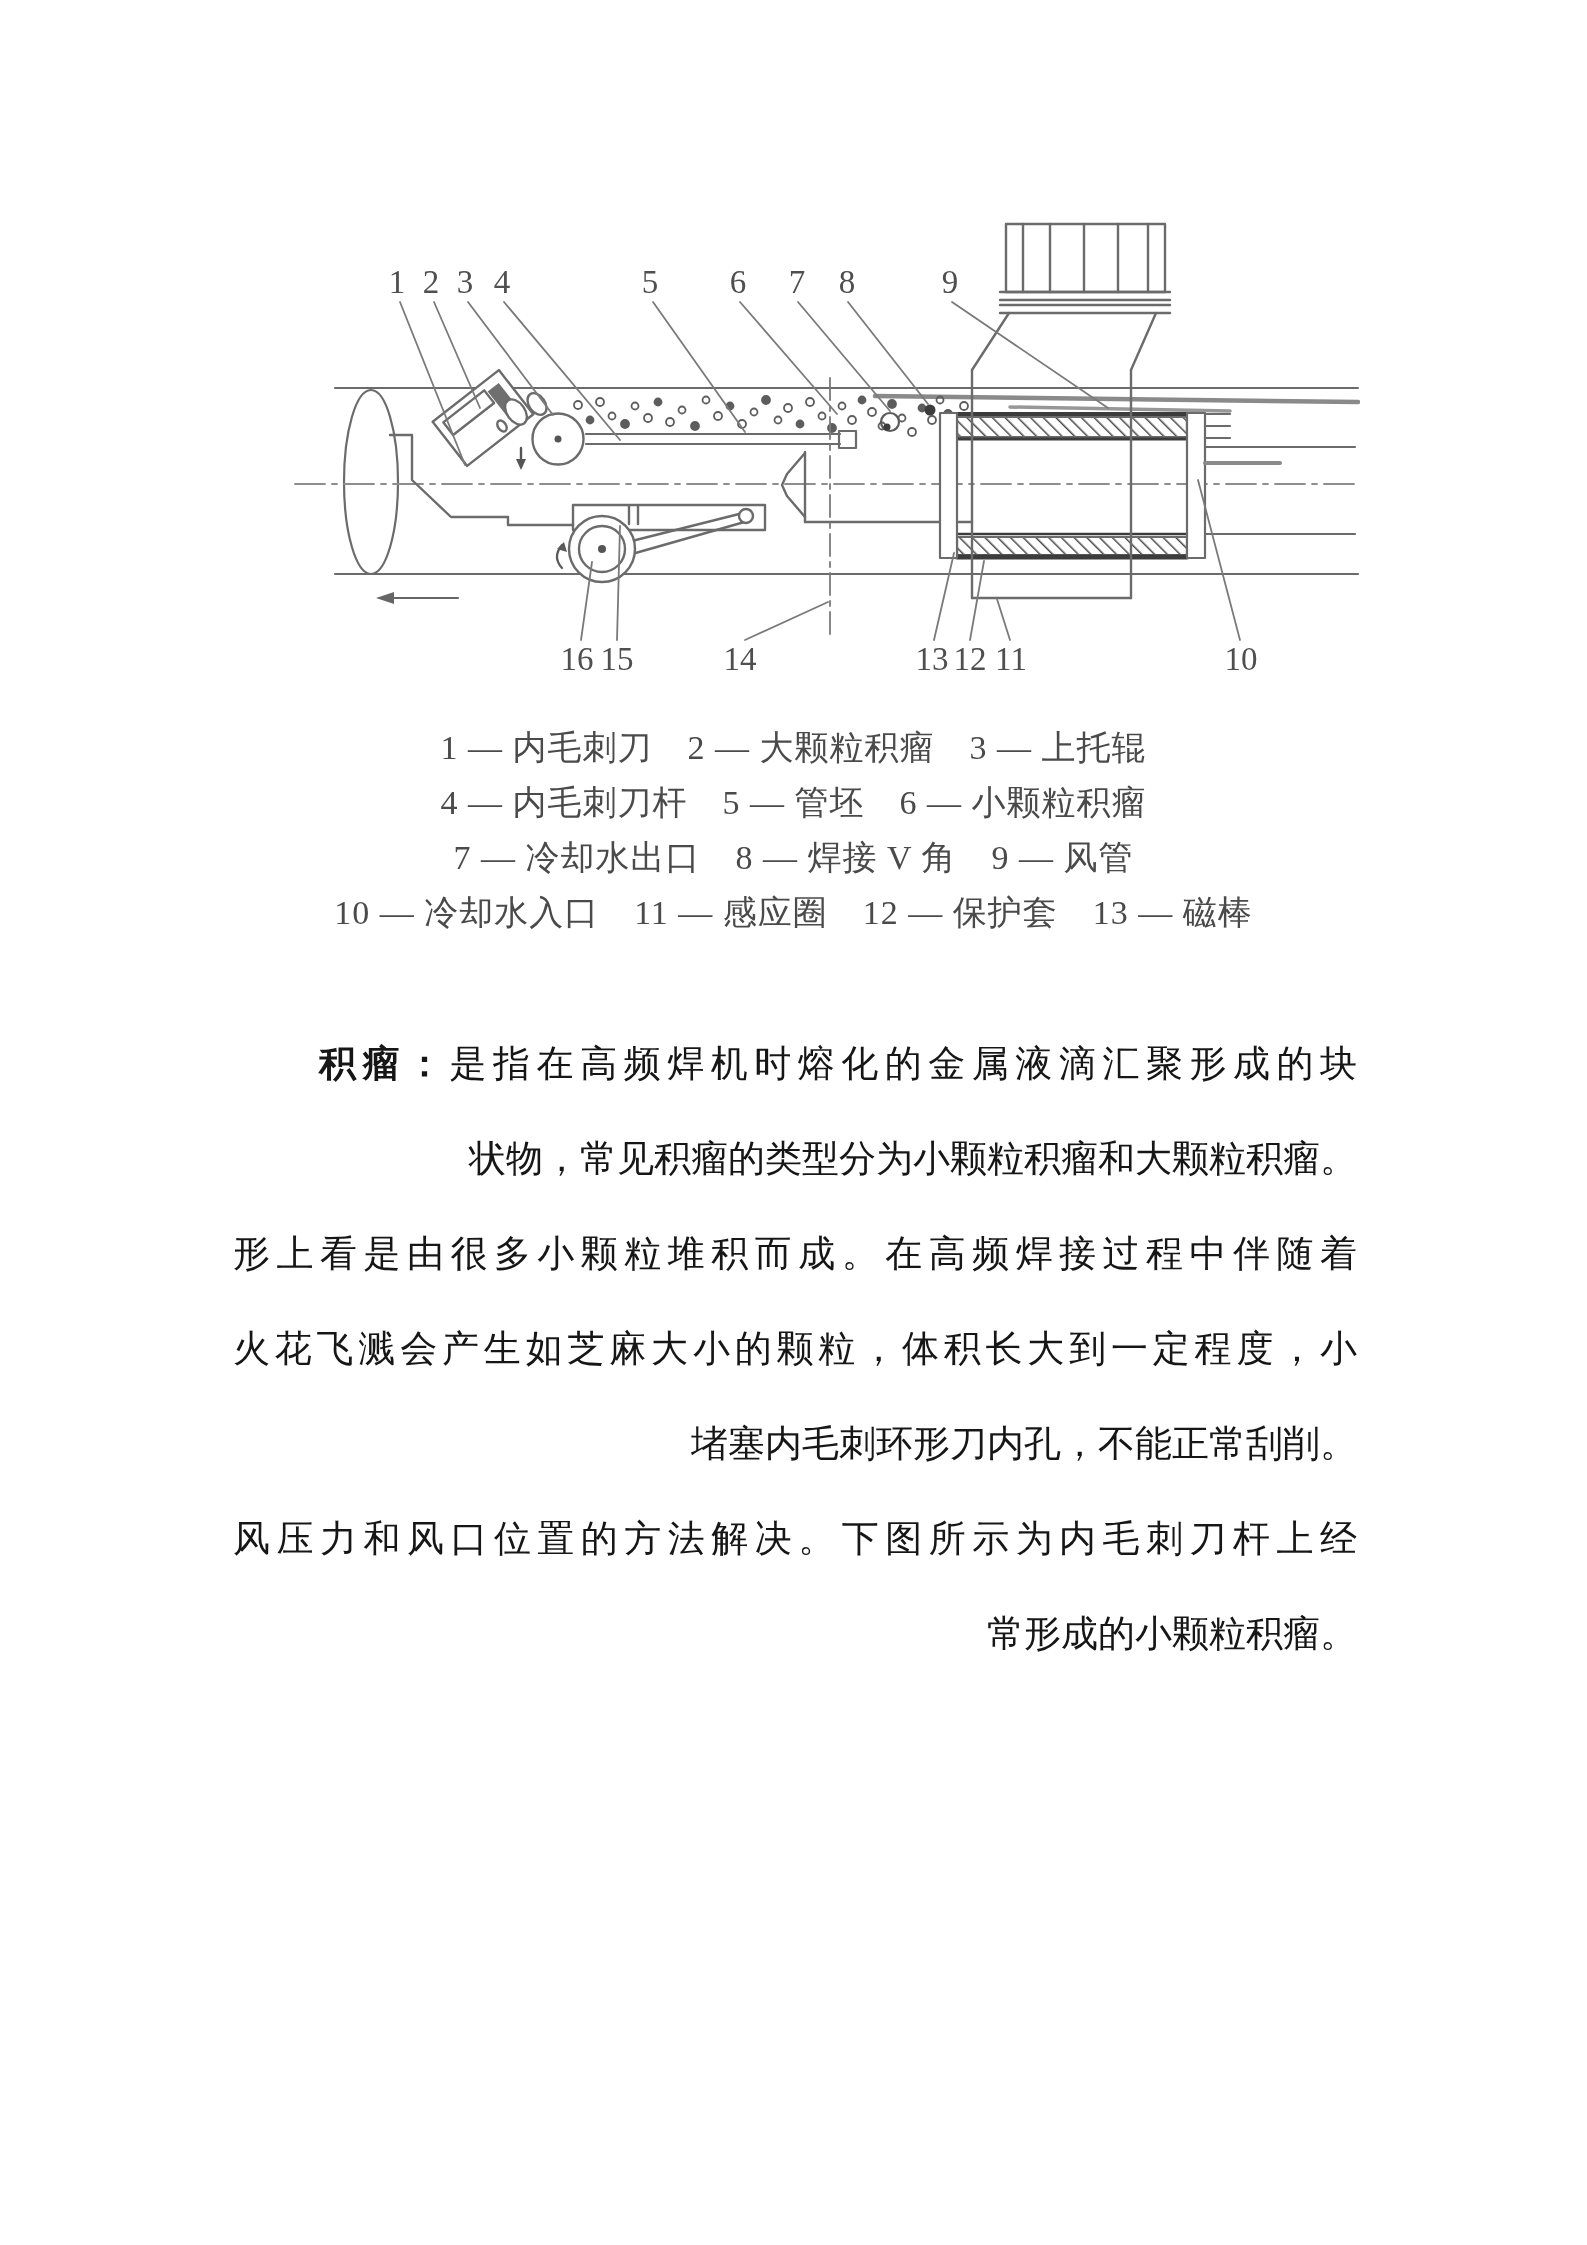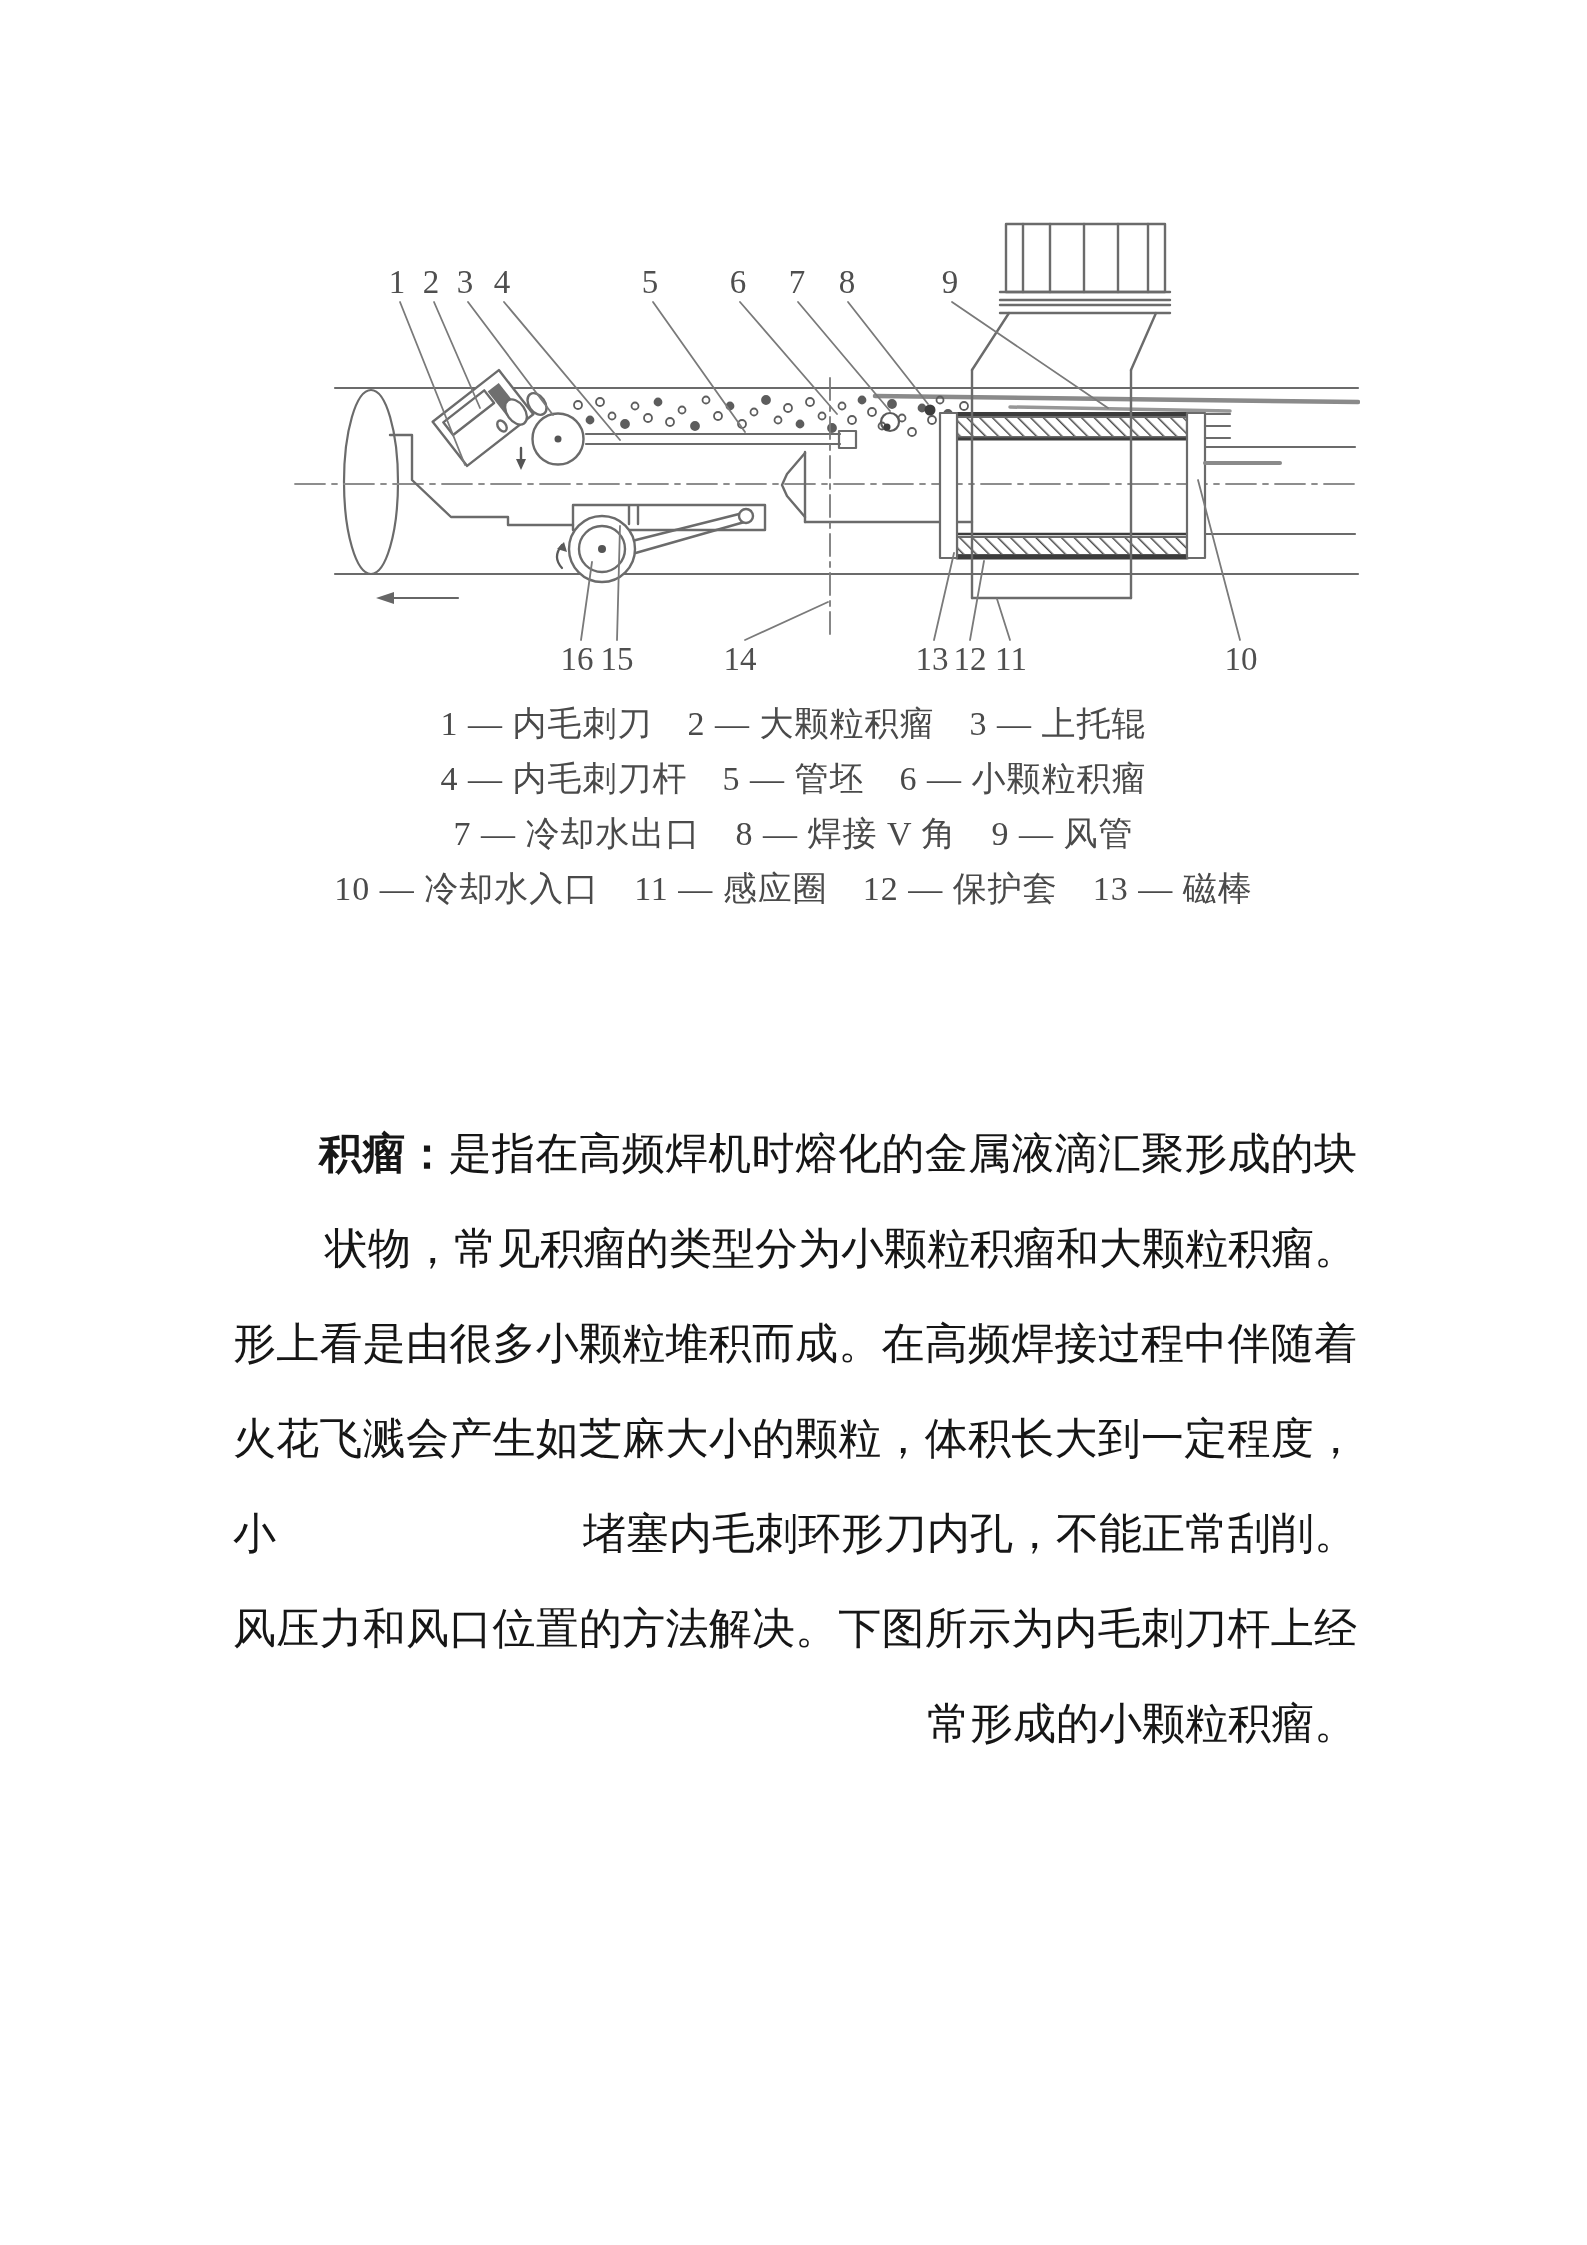--- a/index.html
+++ b/index.html
@@ -3,27 +3,27 @@
 <meta charset="utf-8">
 <style>
   html,body{margin:0;padding:0;background:#e8e8e8;}
   .page{
     position:relative;width:1587px;height:2245px;background:#ffffff;
     font-family:"Liberation Serif","DejaVu Serif",serif;overflow:hidden;
   }
   .figure{position:absolute;left:240px;top:150px;width:1120px;height:530px;}
   .figure svg{display:block;width:100%;height:100%;}
   .legend{
-    position:absolute;left:0;top:696px;width:1587px;text-align:center;
+    position:absolute;left:0;top:720px;width:1587px;text-align:center;
     color:#4a4a4a;font-size:34px;line-height:55px;letter-spacing:1px;
   }
   .legend-line{height:55px;}
   .body-text{
-    position:absolute;left:233px;top:1106px;width:1124px;
-    color:#161616;font-size:43px;
+    position:absolute;left:233px;top:1016px;width:1124px;
+    color:#161616;font-size:37px;
   }
   .bl{height:95px;line-height:95px;text-align:right;}
   .bl.just{text-align:justify;text-align-last:justify;}
   .bl.ind{padding-left:86px;}
   .b{font-weight:bold;}
   .co{font-family:"Liberation Serif","DejaVu Serif",serif;font-size:33px;fill:#4f4f4f;}
 </style>
 </head>
 <body>
 

